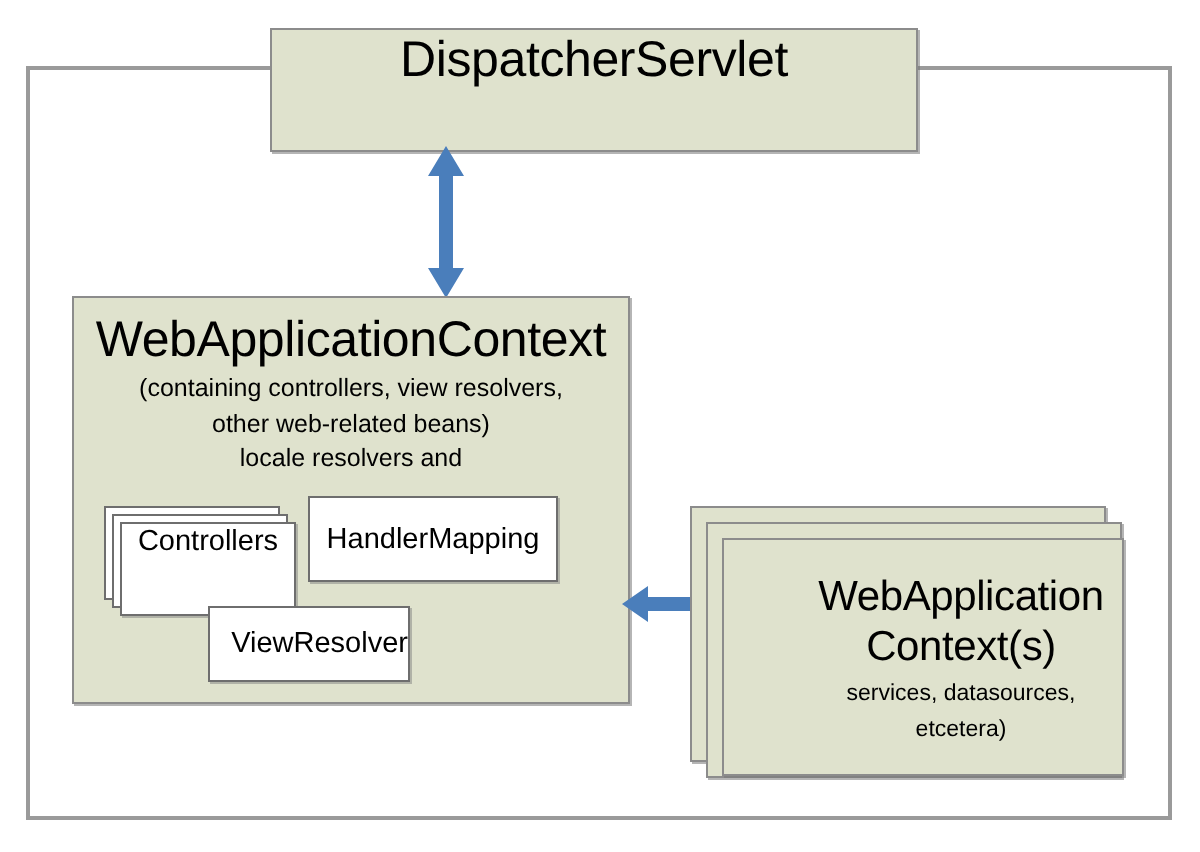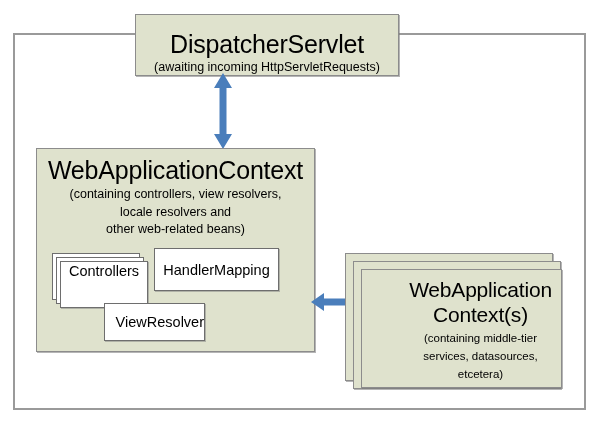--- a/index.html
+++ b/index.html
@@ -72,26 +72,26 @@
     font-size: 14.5px;
     line-height: 18px;
     text-align: center;
     white-space: nowrap;
   }
 
   
   #dispatcher-servlet-box {
     left: 135px;
     top: 14px;
-    width: 264px;
+    width: 324px;
     height: 62px;
     display: flex;
     flex-direction: column;
     align-items: center;
-    justify-content: flex-end;
+    justify-content: flex-start;
   }
   #dispatcher-servlet-box .title-lg { margin-bottom: 1px; }
 
   
   #web-app-context-box {
     left: 36px;
     top: 148px;
     width: 279px;
     height: 204px;
   }
@@ -165,35 +165,34 @@
 </style>
 </head>
 <body>
 
 <div id="canvas">
 
   <div class="outer-frame"></div>
 
   <div class="box-green" id="dispatcher-servlet-box">
     <div class="title-lg">DispatcherServlet</div>
-    <div class="subtitle">(awaiting incoming HttpServletRequests)</div>
   </div>
 
   <div class="arrow-v">
     <svg viewBox="0 0 20 76" preserveAspectRatio="none" aria-hidden="true">
       <path d="M10 0 L19 15 L13.5 15 L13.5 61 L19 61 L10 76 L1 61 L6.5 61 L6.5 15 L1 15 Z" fill="#4a7ebb"></path>
     </svg>
   </div>
 
   <div class="box-green" id="web-app-context-box">
     <div class="heading-area">
       <div class="title-lg">WebApplicationContext</div>
       <div class="subtitle">(containing controllers, view resolvers,</div>
+      <div class="subtitle">other web-related beans)</div>
       <div class="subtitle">locale resolvers and</div>
-      <div class="subtitle">other web-related beans)</div>
     </div>
   </div>
 
   <div id="controllers-stack">
     <div class="ctrl-card" id="controllers-card-back"></div>
     <div class="ctrl-card" id="controllers-card-mid"></div>
     <div class="ctrl-card" id="controllers-card-front">
       <span class="inner-label">Controllers</span>
     </div>
   </div>
@@ -210,18 +209,17 @@
     <svg viewBox="0 0 52 22" preserveAspectRatio="none" aria-hidden="true">
       <path d="M0 11 L13 2 L13 7.5 L39 7.5 L39 2 L52 11 L39 20 L39 14.5 L13 14.5 L13 20 Z" fill="#4a7ebb"></path>
     </svg>
   </div>
 
   <div class="box-green" id="root-context-back"></div>
   <div class="box-green" id="root-context-mid"></div>
   <div class="box-green" id="root-context-front">
     <div class="title-md">WebApplication</div>
     <div class="title-md">Context(s)</div>
-    <div class="subtitle-sm">(containing middle-tier</div>
     <div class="subtitle-sm">services, datasources,</div>
     <div class="subtitle-sm">etcetera)</div>
   </div>
 
 </div>
 
 </body></html>

